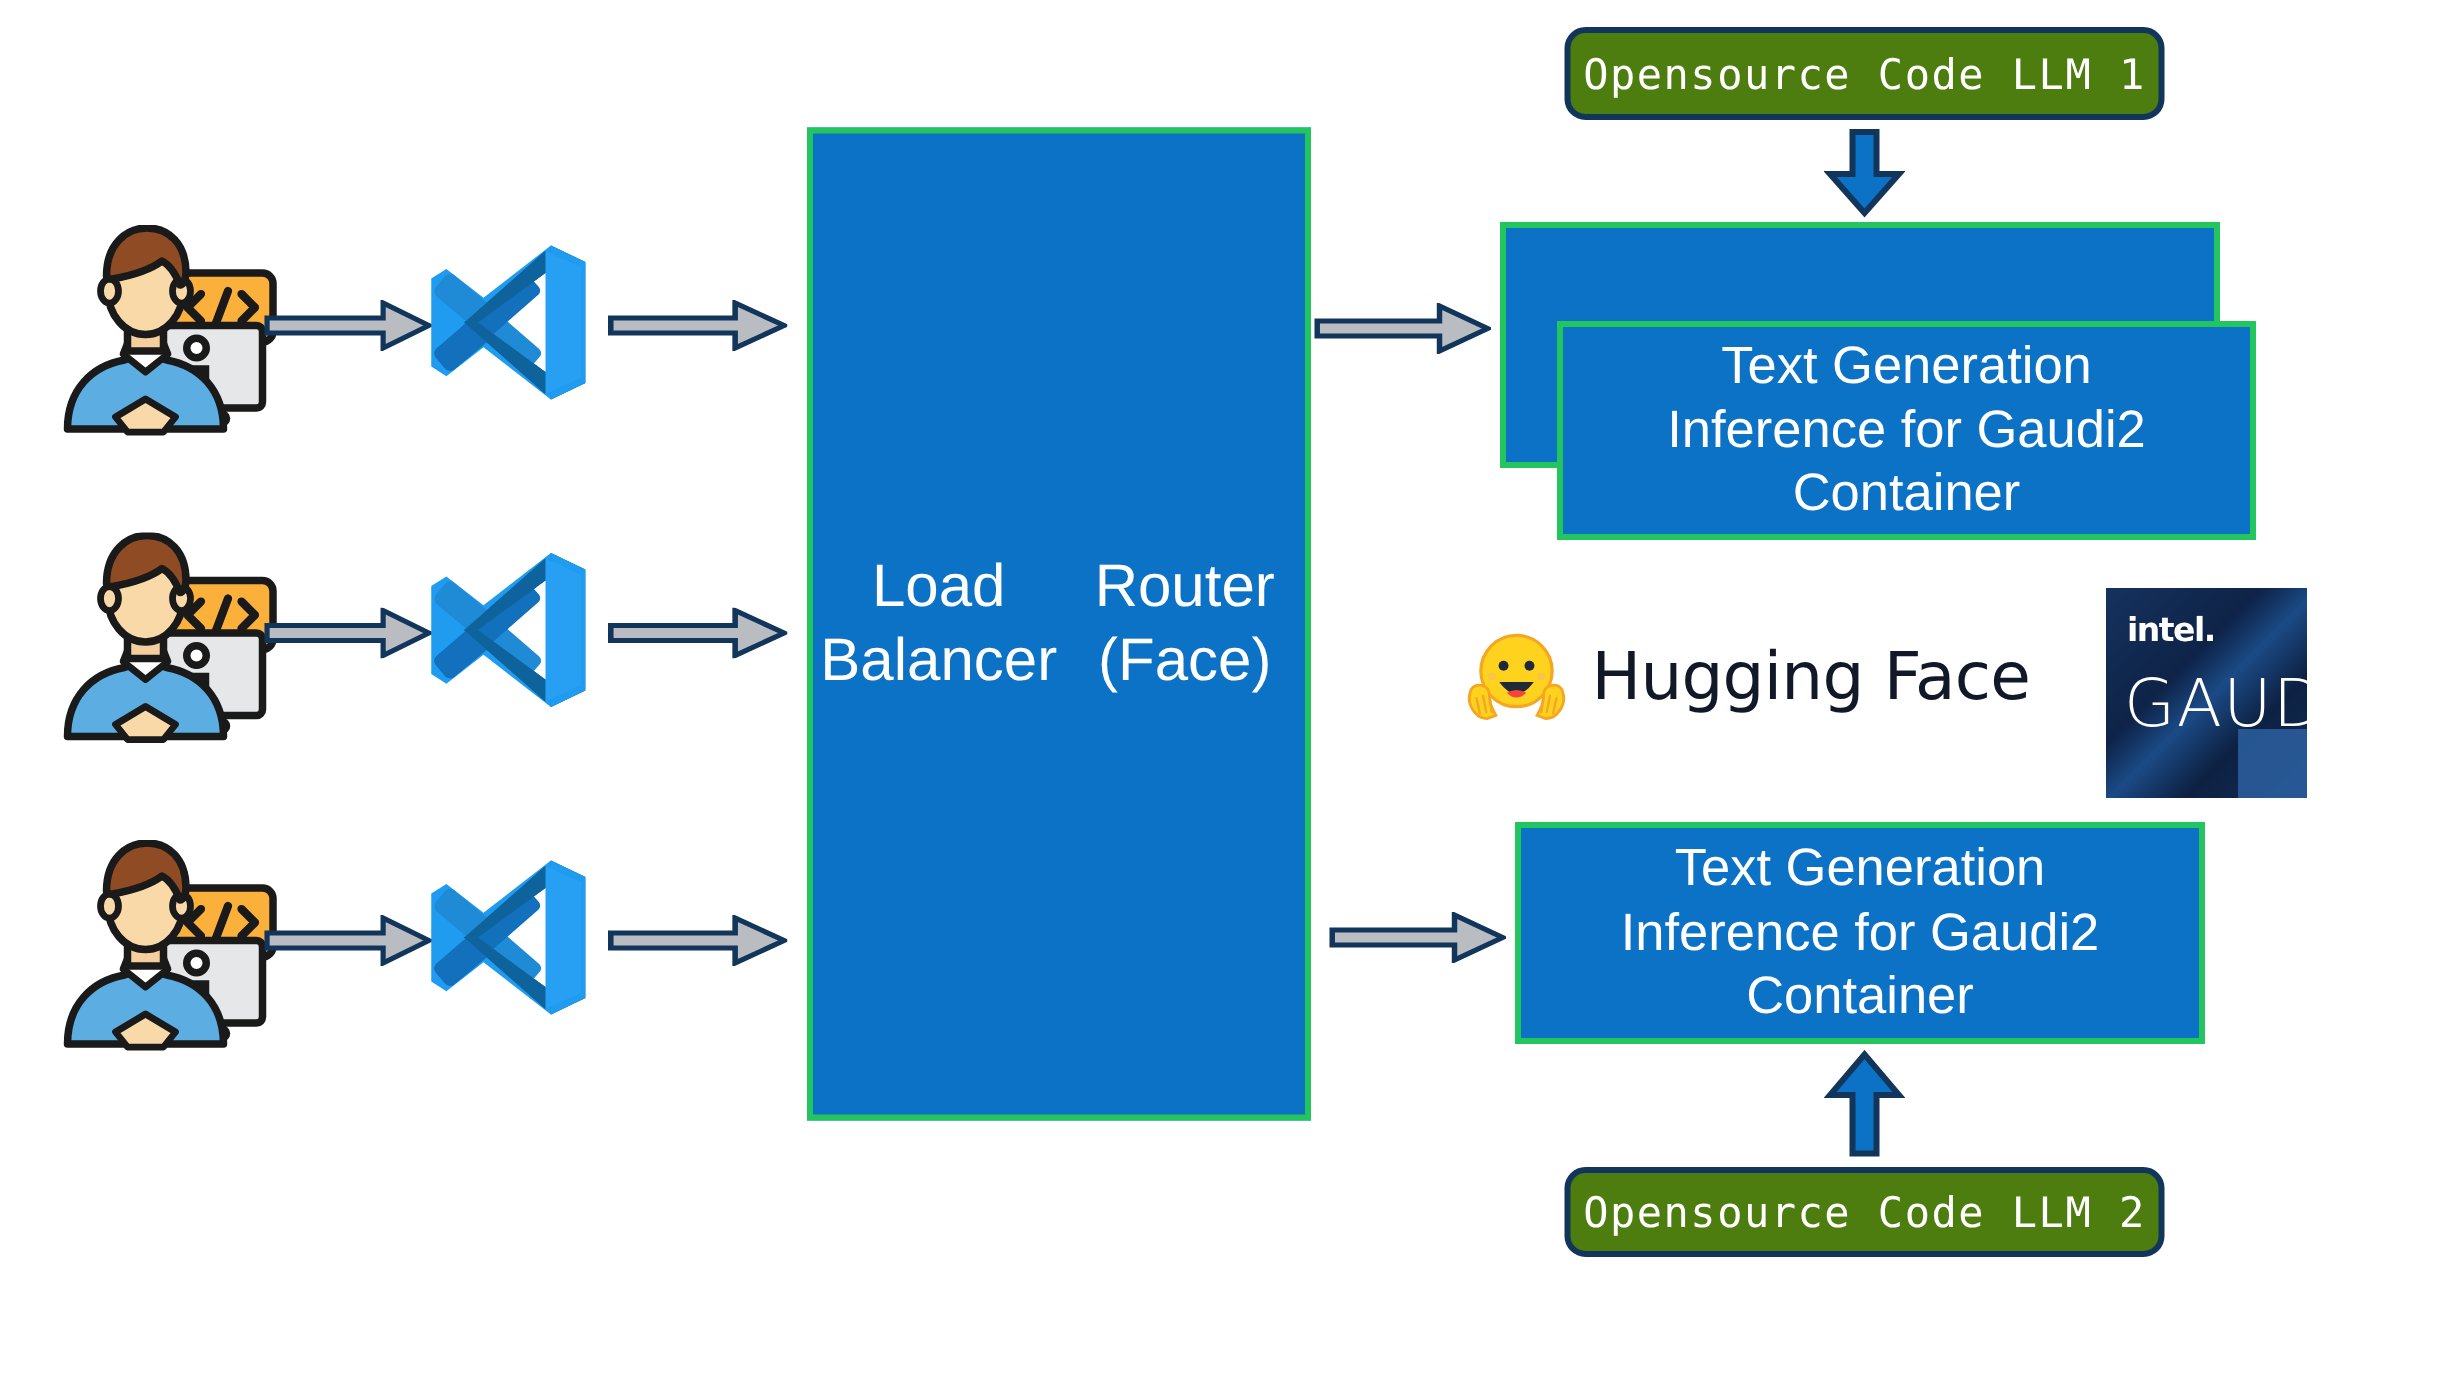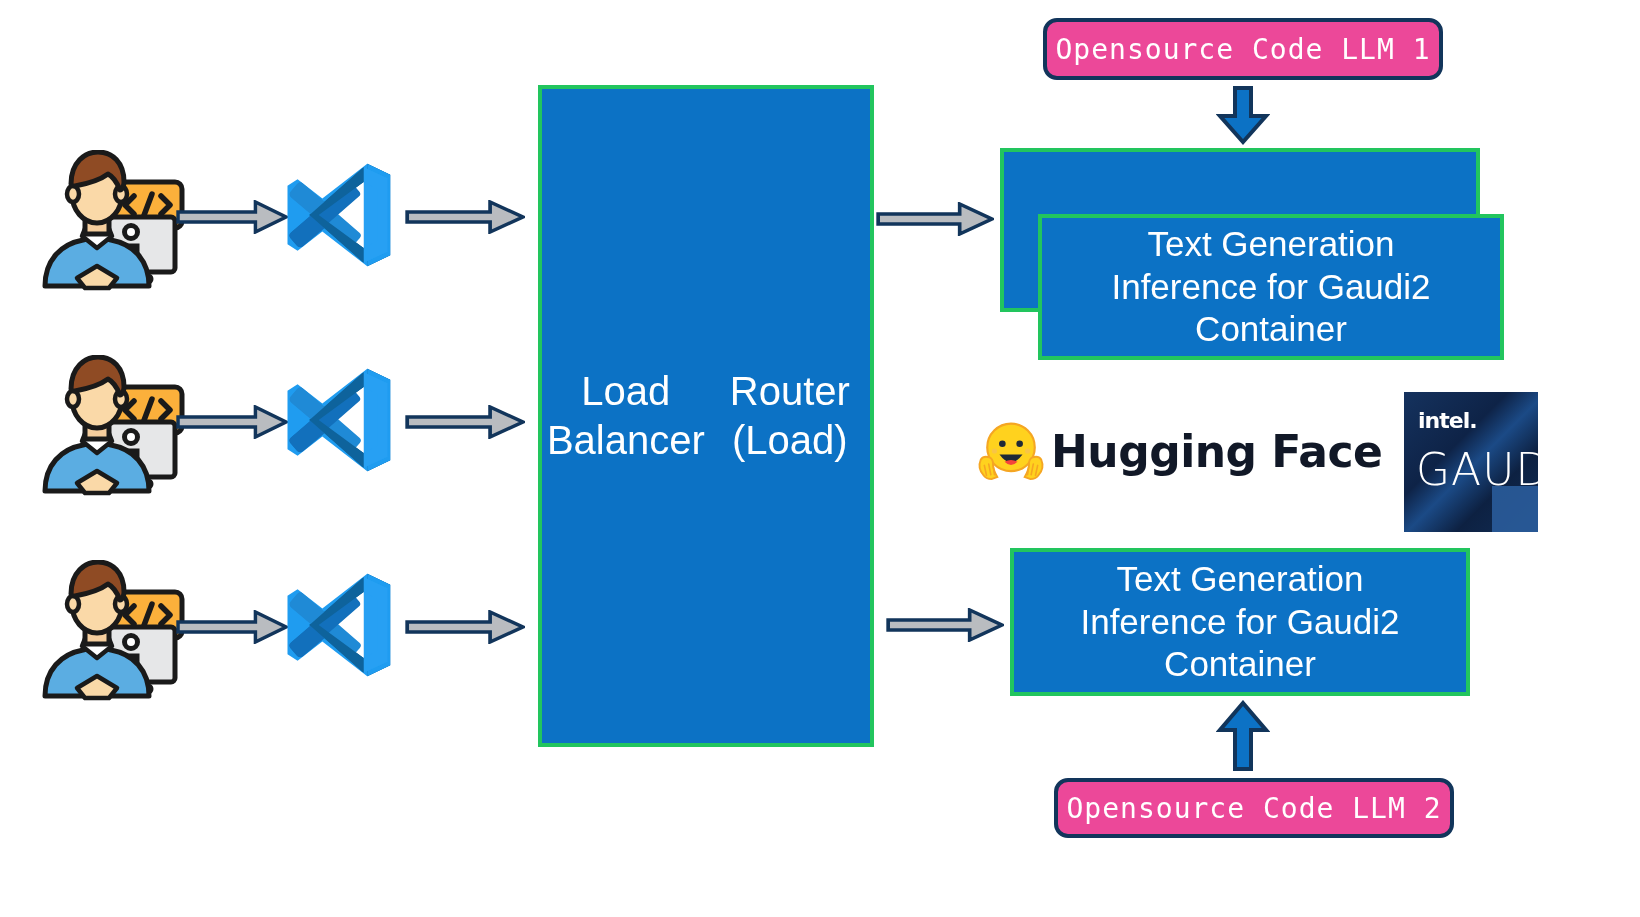--- a/index.html
+++ b/index.html
@@ -16,21 +16,21 @@
   .bluebox{
     background:#0C72C5;
     border:4px solid #22c55e;
     color:#ffffff;
     display:flex;align-items:center;justify-content:center;
     text-align:center;
     line-height:1.22;
     font-weight:400;
   }
   .pill{
-    background:#ec4899;
+    background:#4d7c0f;
     border:4px solid #12355B;
     border-radius:14px;
     color:#ffffff;
     display:flex;align-items:center;justify-content:center;
     font-family:"DejaVu Sans Mono","Liberation Mono",monospace;
     letter-spacing:1px;
     white-space:nowrap;
   }
 
   
@@ -42,25 +42,25 @@
   .barrow svg{display:block;}
 
   
   .icon{position:absolute;}
   .icon svg{display:block;}
 
   
   .hf{position:absolute;display:flex;align-items:center;}
   .hf-text{
     font-family:"DejaVu Sans", sans-serif;
-    font-weight:bold;
+    font-weight:normal;
     color:#111827;
     font-size:44px;
     letter-spacing:-0.5px;
-    margin-left:4px;
+    margin-left:14px;
     white-space:nowrap;
   }
 
   
   .gaudi{
     position:absolute;
     background:linear-gradient(135deg,#15325e 0%,#0e2347 38%,#1b4a86 52%,#0d2142 70%,#112d55 100%);
     overflow:hidden;
   }
   .gaudi .intel{
@@ -240,21 +240,21 @@
       </svg>
   </div>
   <div class="garrow" style="left:405px;top:610px;width:120px;height:34px;">
     <svg width="120" height="34" viewBox="0 0 110 34" preserveAspectRatio="none">
         <use href="#sym-garrow"></use>
       </svg>
   </div>
 
   <div class="node bluebox" style="left:538px;top:85px;width:336px;height:662px;font-size:40px;">
     <span>Load Balancer</span>
-    <span>Router (Load)</span>
+    <span>Router (Face)</span>
   </div>
 
   <div class="garrow" style="left:876px;top:202px;width:118px;height:34px;">
     <svg width="118" height="34" viewBox="0 0 110 34" preserveAspectRatio="none">
         <use href="#sym-garrow"></use>
       </svg>
   </div>
   <div class="garrow" style="left:886px;top:608px;width:118px;height:34px;">
     <svg width="118" height="34" viewBox="0 0 110 34" preserveAspectRatio="none">
         <use href="#sym-garrow"></use>
@@ -297,17 +297,17 @@
     <span>Inference for Gaudi2</span>
     <span>Container</span>
   </div>
 
   <div class="barrow" style="left:1216px;top:700px;width:54px;height:72px;">
     <svg width="54" height="72" viewBox="0 0 54 72">
       <path d="M27 3 L50 30 H35 V69 H19 V30 H4 Z" fill="#0C72C5" stroke="#12355B" stroke-width="4" stroke-linejoin="miter"></path>
     </svg>
   </div>
 
-  <div class="node pill" style="left:1043px;top:778px;width:400px;height:60px;font-size:28px;margin-left:11px;">
+  <div class="node pill" style="left:1043px;top:778px;width:400px;height:60px;font-size:28px;">
     <span>Opensource Code LLM 2</span>
   </div>
 
 </div>
 
 </body></html>

